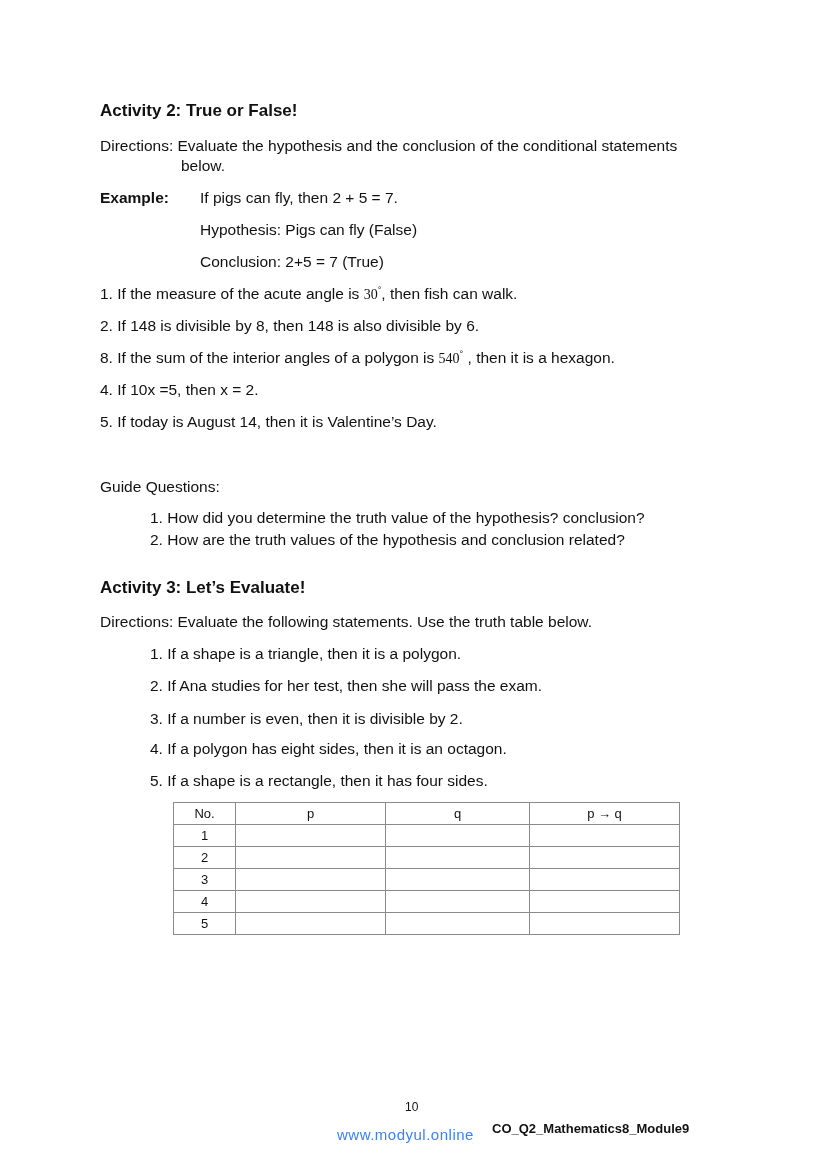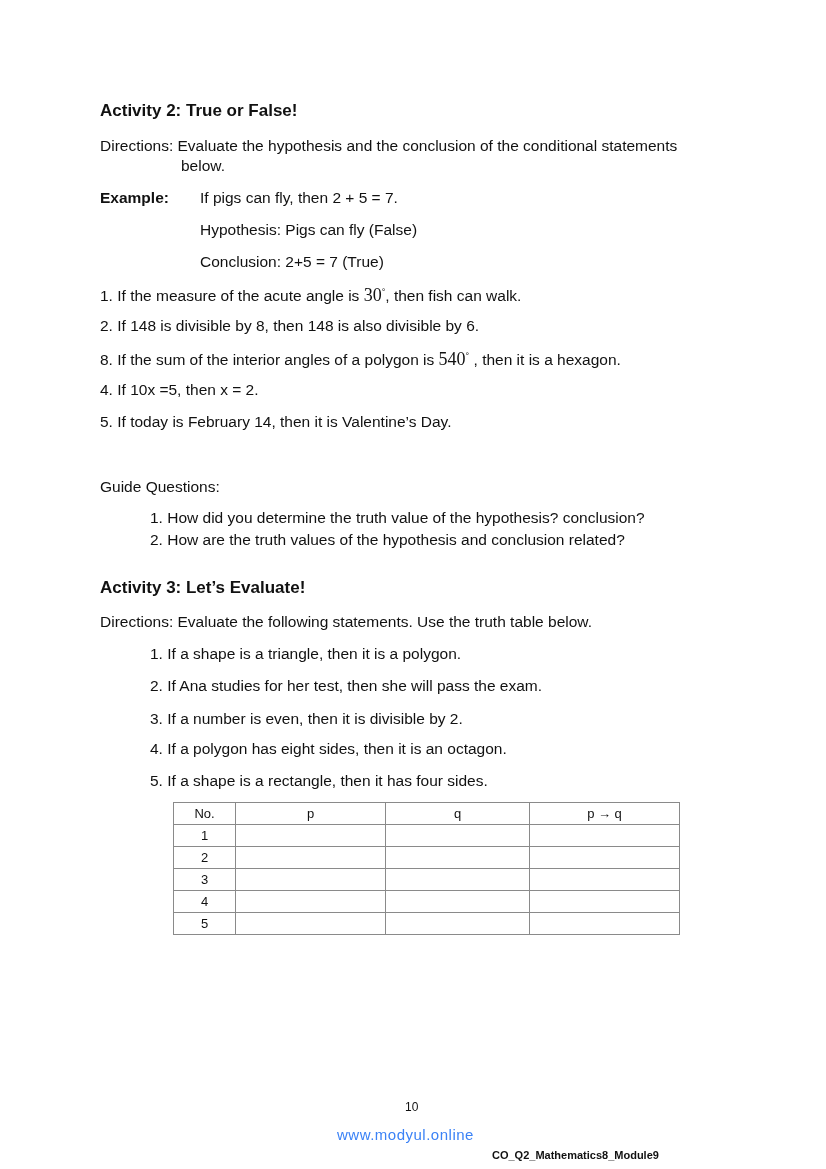--- a/index.html
+++ b/index.html
@@ -1,21 +1,21 @@
 <!DOCTYPE html>
 <html><head>
 <meta charset="utf-8">
 <style>
   html, body { margin:0; padding:0; background:#fff; }
   body { width:826px; height:1169px; position:relative; overflow:hidden;
          font-family:"Liberation Sans", sans-serif; color:#111; font-size:15.5px; }
   .abs { position:absolute; white-space:nowrap; }
   .h { font-weight:bold; font-size:17px; }
   .b { font-weight:bold; }
-  .math { font-family:"Liberation Serif", serif; font-size:18px; }
+  .math { font-family:"Liberation Serif", serif; font-size:14px; }
   .deg { font-size:9px; vertical-align:super; }
   table.tt { position:absolute; left:173px; top:802px; border-collapse:collapse;
              font-size:13px; }
   table.tt td, table.tt th { border:1px solid #8a8a8a; height:21px; padding:0;
              text-align:center; font-weight:normal; }
   .c0 { width:61px; } .c1 { width:149px; } .c2 { width:143px; } .c3 { width:149px; }
   .wm { color:#3b82f6; font-size:15px; letter-spacing:0.5px; }
 </style>
 </head>
 <body>
@@ -34,21 +34,21 @@
 <div class="abs" style="left:200px;top:253px;">Conclusion: 2+5 = 7 (True)</div>
 
 <div class="abs" style="left:100px;top:285px;">
   <span>1. If the measure of the acute angle is </span><span class="math">30</span><span class="deg">°</span><span>, then fish can walk.</span>
 </div>
 <div class="abs" style="left:100px;top:317px;">2. If 148 is divisible by 8, then 148 is also divisible by 6.</div>
 <div class="abs" style="left:100px;top:349px;">
   <span>8. If the sum of the interior angles of a polygon is </span><span class="math">540</span><span class="deg">°</span><span> , then it is a hexagon.</span>
 </div>
 <div class="abs" style="left:100px;top:381px;">4. If 10x =5, then x = 2.</div>
-<div class="abs" style="left:100px;top:413px;">5. If today is February 14, then it is Valentine’s Day.</div>
+<div class="abs" style="left:100px;top:413px;">5. If today is August 14, then it is Valentine’s Day.</div>
 
 <div class="abs" style="left:100px;top:478px;">Guide Questions:</div>
 <div class="abs" style="left:150px;top:509px;">1.  How did you determine the truth value of the hypothesis? conclusion?</div>
 <div class="abs" style="left:150px;top:531px;">2.  How are the truth values of the hypothesis and conclusion related?</div>
 
 <div class="abs h" style="left:100px;top:578px;">Activity 3:  Let’s Evaluate!</div>
 <div class="abs" style="left:100px;top:613px;">Directions: Evaluate the following statements. Use the truth table below.</div>
 <div class="abs" style="left:150px;top:645px;">1. If a shape is a triangle, then it is a polygon.</div>
 <div class="abs" style="left:150px;top:677px;">2. If Ana studies for her test, then she will pass the exam.</div>
 <div class="abs" style="left:150px;top:699px;margin-top:11px;">3. If a number is even, then it is divisible by 2.</div>
@@ -90,14 +90,14 @@
   <tr>
     <td>5</td>
     <td></td>
     <td></td>
     <td></td>
   </tr>
 </tbody>
   </table>
 
 <div class="abs" style="left:405px;top:1100px;font-size:12px;">10</div>
-<div class="abs b" style="left:492px;top:1149px;font-size:11px;">CO_Q2_Mathematics8_Module9</div>
+<div class="abs b" style="left:492px;top:1121px;font-size:13px;">CO_Q2_Mathematics8_Module9</div>
 <div class="abs wm" style="left:337px;top:1126px;">www.modyul.online</div>
 
 </body></html>

